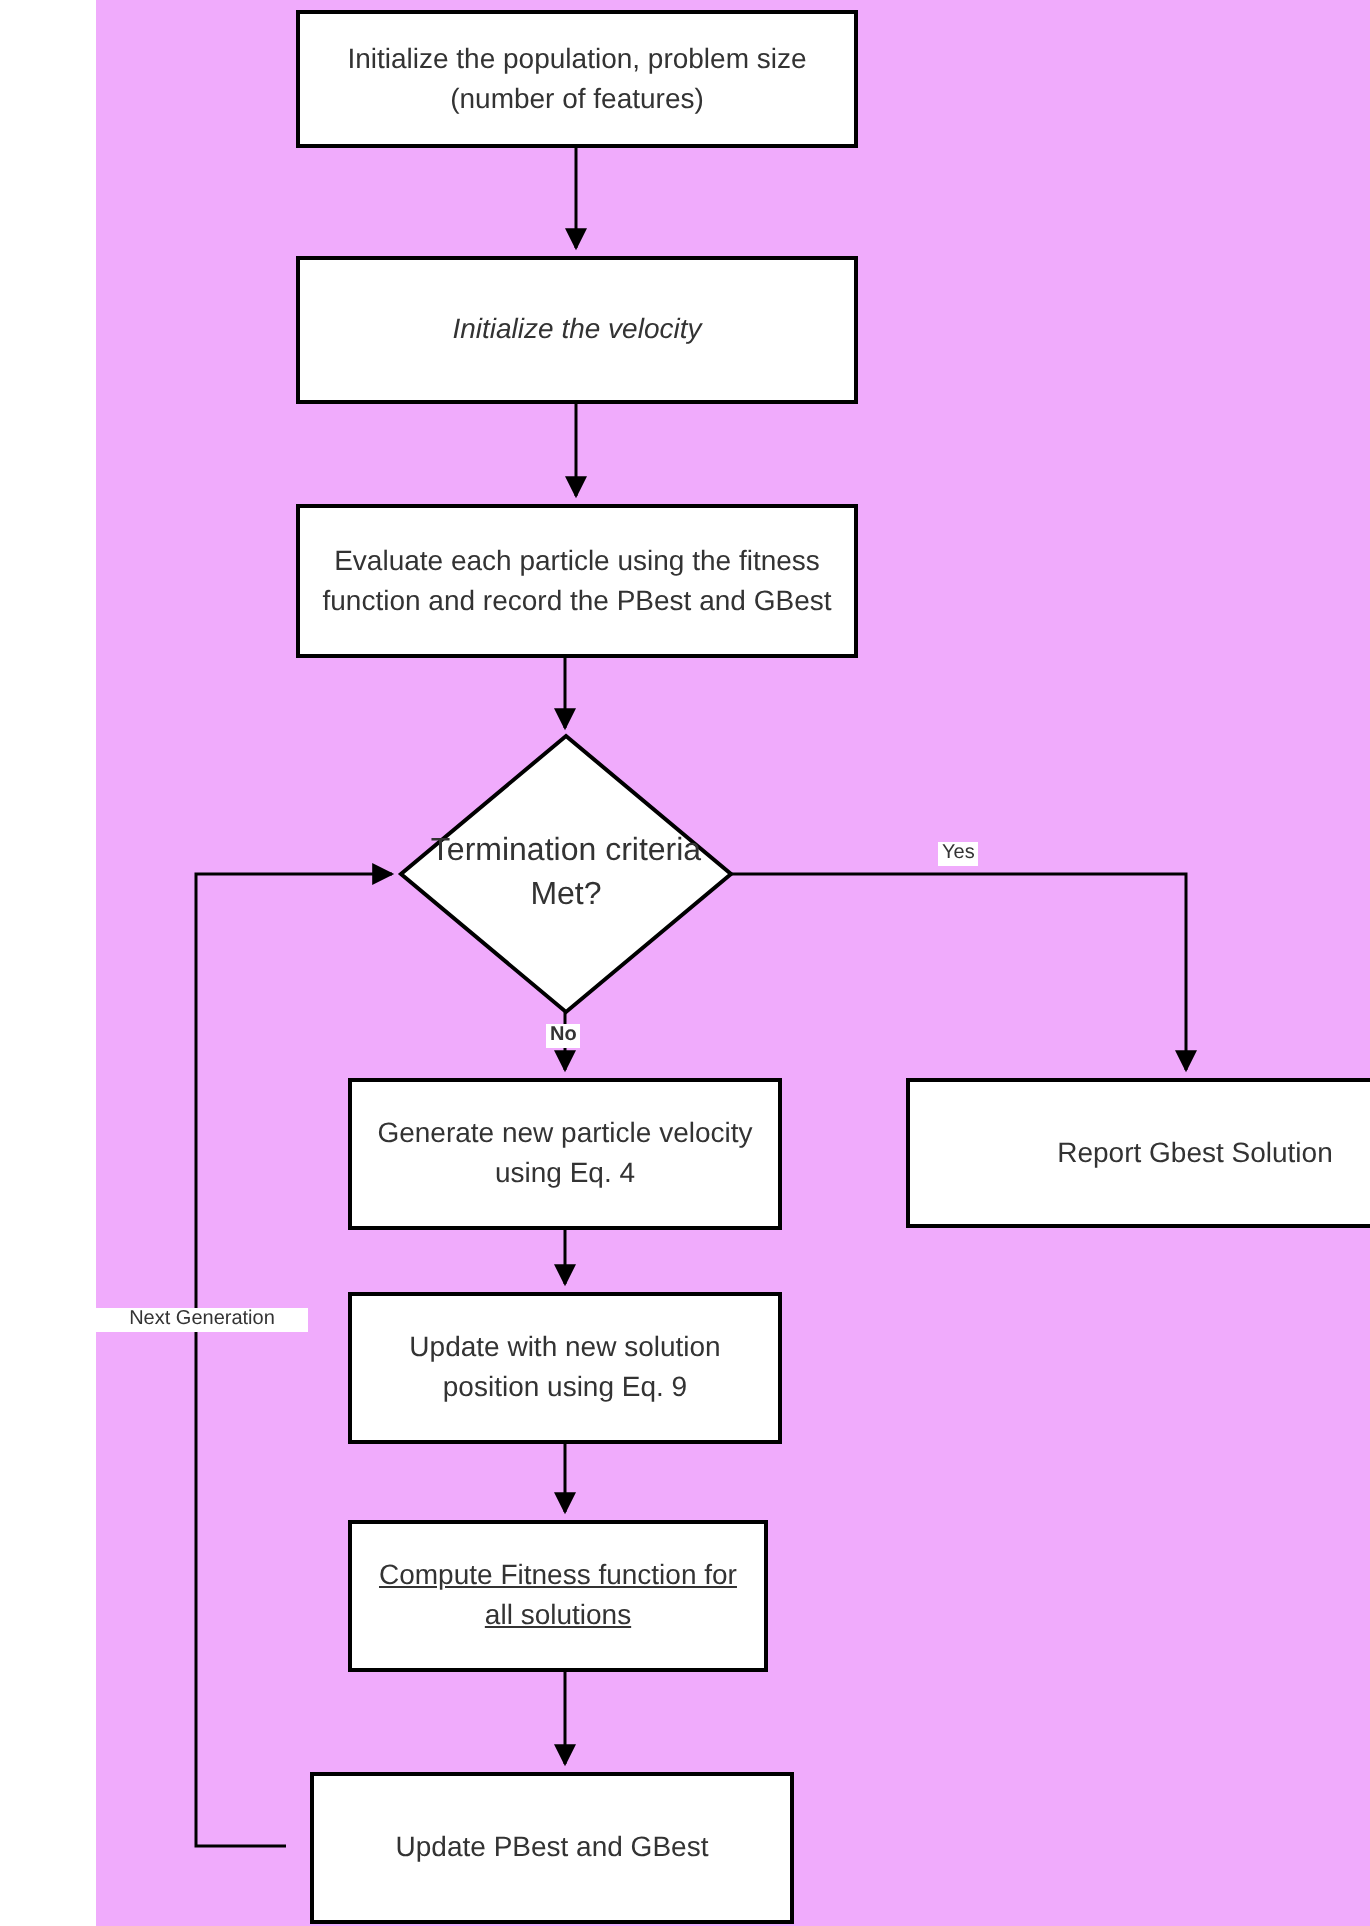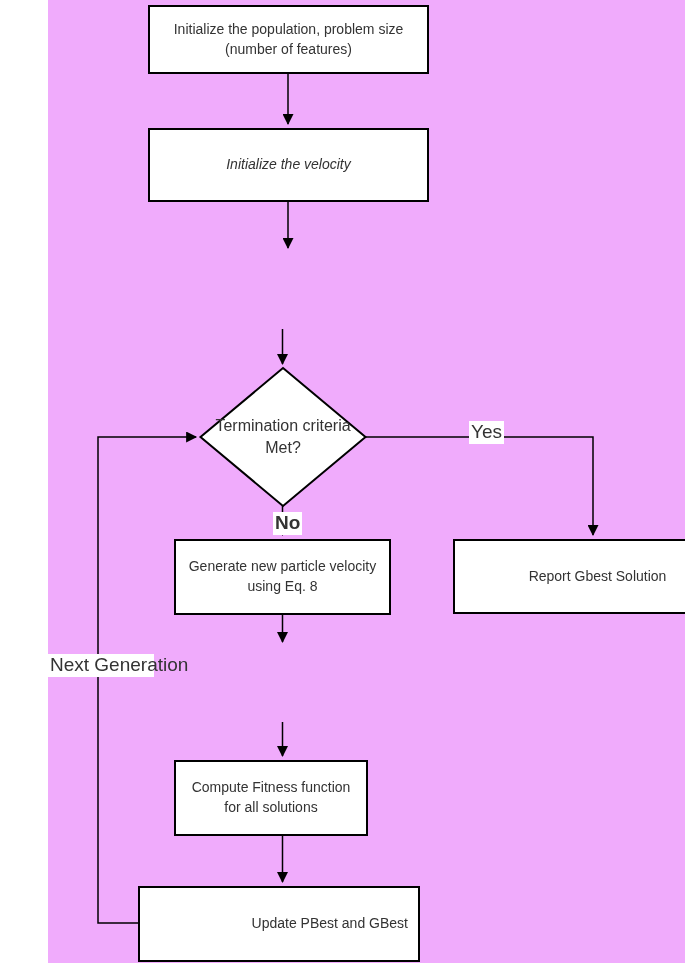--- a/index.html
+++ b/index.html
@@ -44,21 +44,21 @@
     justify-content: center;
     text-align: center;
     color: #333333;
     font-size: 16px;
     line-height: 1.4;
   }
   .edge-label {
     position: absolute;
     background: #ffffff;
     color: #333333;
-    font-size: 19px;
+    font-size: 10px;
     line-height: 1.2;
     text-align: center;
     padding: 0 2px;
     white-space: nowrap;
   }
 </style>
 </head>
 <body>
 
 <div class="canvas">
@@ -84,39 +84,45 @@
   </svg>
 
   <div class="node" style="left:100px; top:5px; width:281px; height:69px;">
     <span>Initialize the population, problem size (number of features)</span>
   </div>
 
   <div class="node" style="left:100px; top:128px; width:281px; height:74px;font-style:italic;">
     <span>Initialize the velocity</span>
   </div>
 
+  <div class="node" style="left:100px; top:252px; width:281px; height:77px;">
+    <span>Evaluate each particle using the fitness function and record the PBest and GBest</span>
+  </div>
 
   <div class="diamond-label" style="left:160px; top:407px; width:150px; height:60px;">
     <span>Termination criteria Met?</span>
   </div>
 
   <div class="node" style="left:405px; top:539px; width:279px; height:75px;padding-left:20px;">
     <span>Report Gbest Solution</span>
   </div>
 
   <div class="node" style="left:126px; top:539px; width:217px; height:76px;">
-    <span>Generate new particle velocity using Eq. 8</span>
+    <span>Generate new particle velocity using Eq. 4</span>
   </div>
 
+  <div class="node" style="left:126px; top:646px; width:217px; height:76px;">
+    <span>Update with new solution position using Eq. 9</span>
+  </div>
 
-  <div class="node" style="left:126px; top:760px; width:194px; height:76px;">
+  <div class="node" style="left:126px; top:760px; width:210px; height:76px;text-decoration:underline;">
     <span>Compute Fitness function for all solutions</span>
   </div>
 
-  <div class="node" style="left:90px; top:886px; width:282px; height:76px;justify-content:flex-end;">
+  <div class="node" style="left:107px; top:886px; width:242px; height:76px;">
     <span>Update PBest and GBest</span>
   </div>
 
   <div class="edge-label" style="left:421px; top:421px;">Yes</div>
 
   <div class="edge-label" style="left:225px; top:512px;font-weight:bold;">No</div>
 
   <div class="edge-label" style="left:0px; top:654px; width:102px;">Next Generation</div>
 
 </div>

